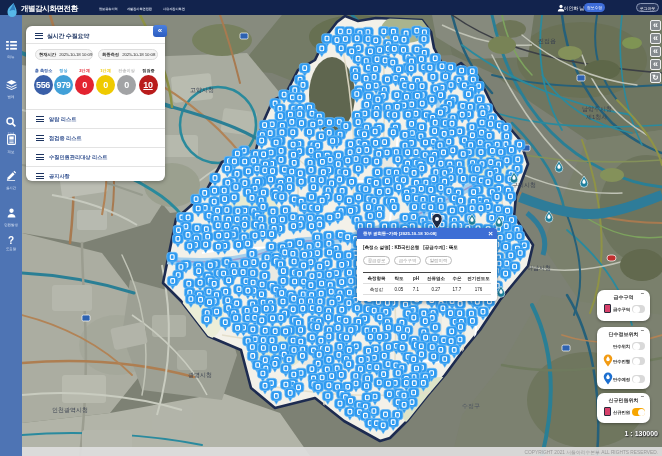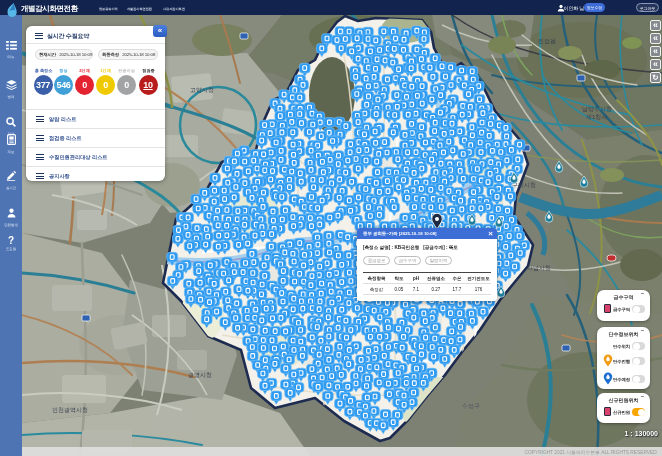--- a/index.html
+++ b/index.html
@@ -1283,25 +1283,25 @@
         <i></i>
         <i></i>
       </span>
       <span class="t">실시간 수질요약</span>
       <div id="pback">«</div>
     </div>
   <div class="tpill" style="left:9px;width:58px;"><b>현재시간</b>2025-10-18 10:09</div>
   <div class="tpill" style="left:72px;width:60px;"><b>최종측정</b>2025-10-18 10:08</div>
   <div class="stat" style="left:6.5px;">
       <span class="lb" style="color:#3a5fa8;">총 측정소</span>
-      <div class="ci" style="background:#3a5fa8;">377</div>
+      <div class="ci" style="background:#3a5fa8;">556</div>
     </div>
   <div class="stat" style="left:27px;">
       <span class="lb" style="color:#41a0d8;">정상</span>
-      <div class="ci" style="background:#41a0d8;">546</div>
+      <div class="ci" style="background:#41a0d8;">979</div>
     </div>
   <div class="stat" style="left:48px;">
       <span class="lb" style="color:#e32330;">2단계</span>
       <div class="ci" style="background:#e32330;">0</div>
     </div>
   <div class="stat" style="left:69px;">
       <span class="lb" style="color:#efca00;">1단계</span>
       <div class="ci" style="background:#efca00;">0</div>
     </div>
   <div class="stat" style="left:90px;">

